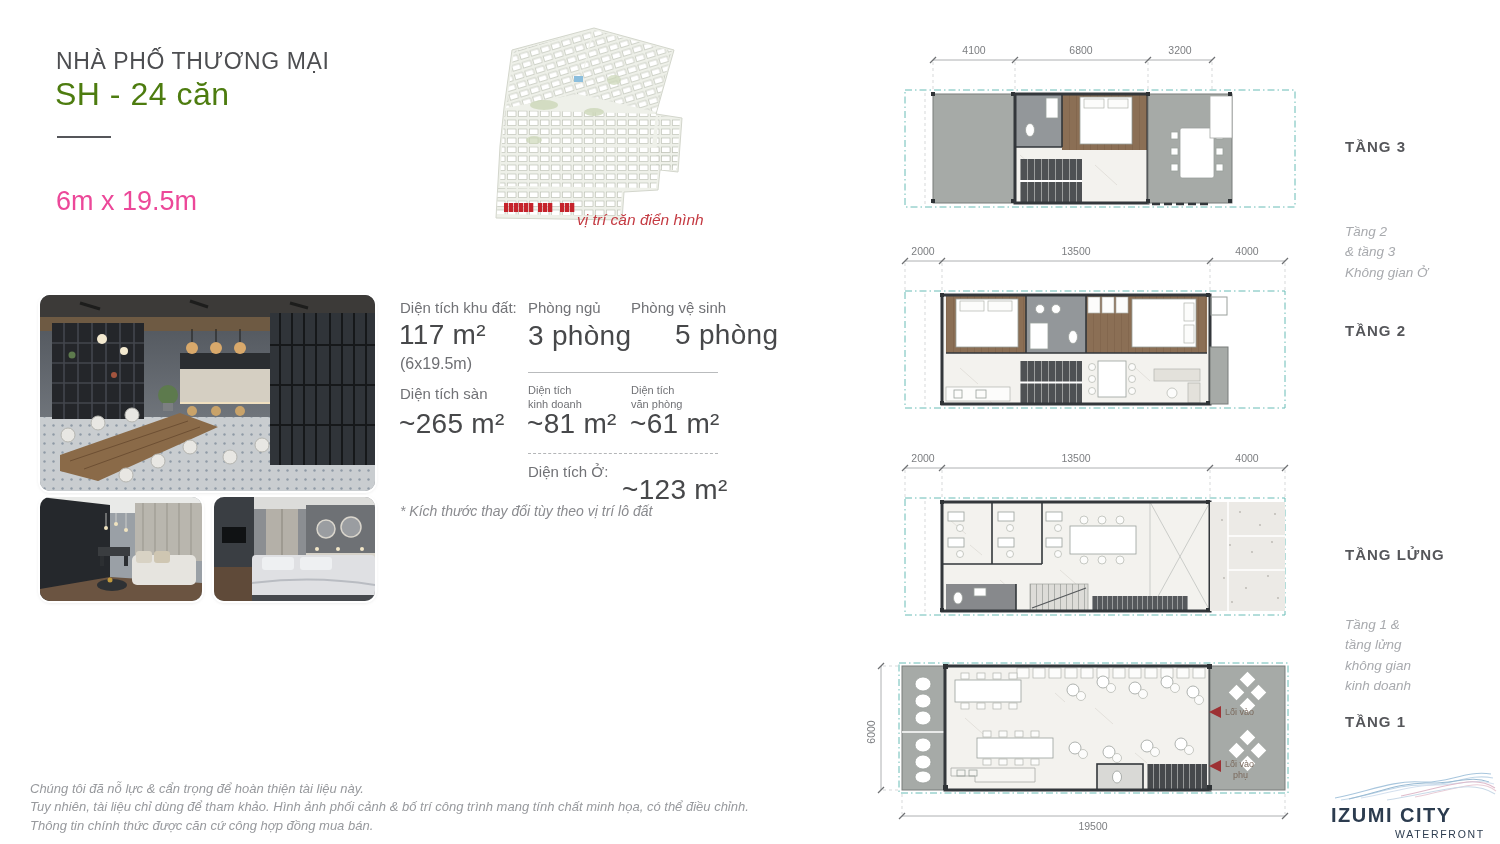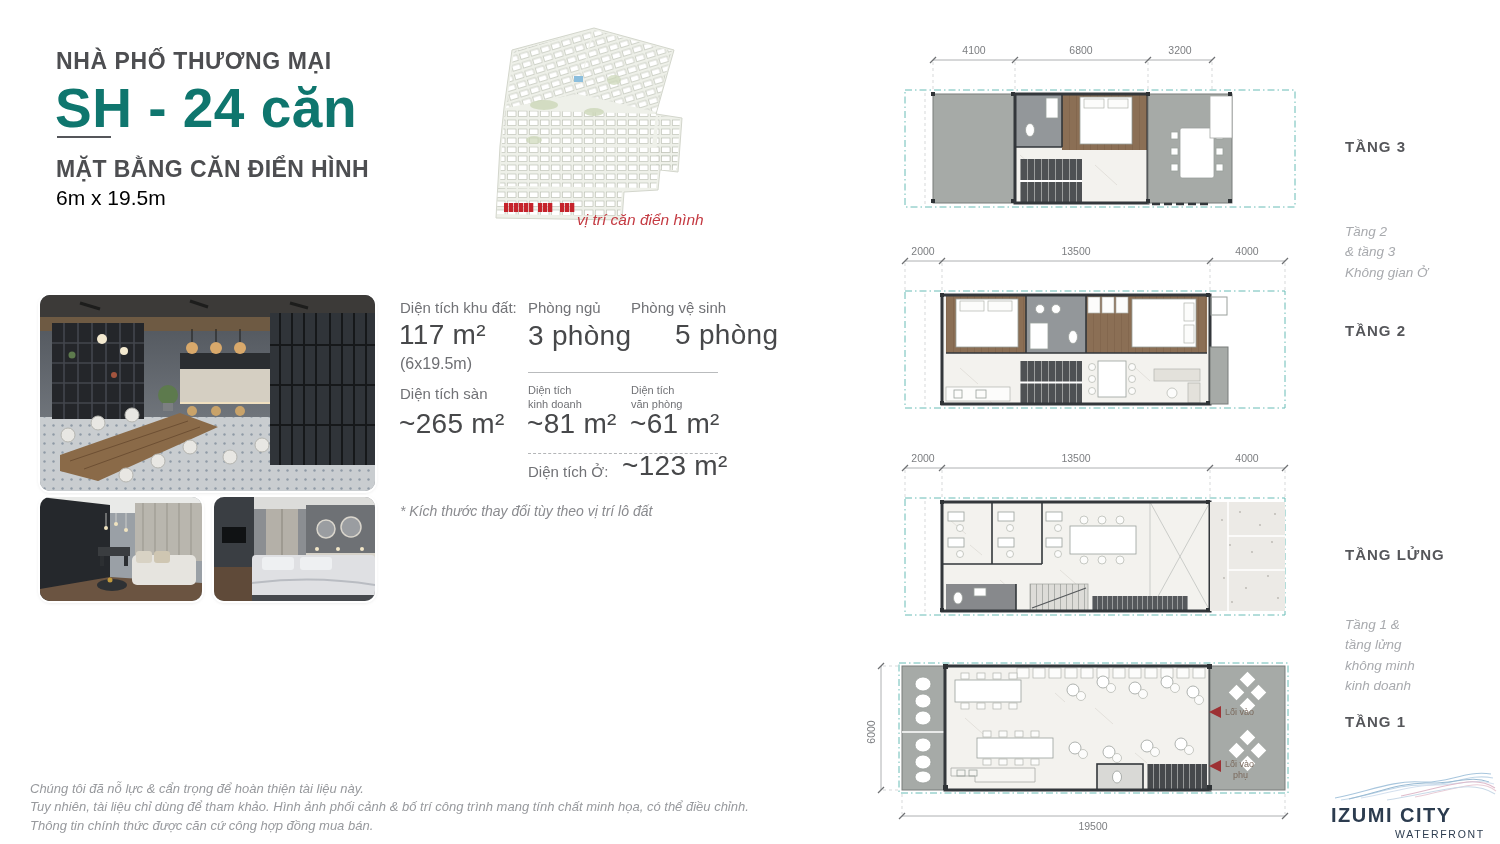--- a/index.html
+++ b/index.html
@@ -1,25 +1,25 @@
 <!DOCTYPE html>
 <html><head>
 <meta charset="utf-8">
 <style>
   html,body{margin:0;padding:0;background:#fff;}
   #page{position:relative;width:1500px;height:844px;background:#ffffff;overflow:hidden;
         font-family:"Liberation Sans",sans-serif;color:#4d4e50;}
   .abs{position:absolute;}
 
   
-  .brand-sub{left:56px;top:48px;font-size:23px;font-weight:700;letter-spacing:.6px;color:#4d4e51;}
-  .brand-title{left:55px;top:76px;font-size:55px;font-weight:700;letter-spacing:.5px;color:#0f766e;}
+  .brand-sub{left:56px;top:48px;font-size:23px;font-weight:400;letter-spacing:.6px;color:#4d4e51;}
+  .brand-title{left:55px;top:76px;font-size:32px;font-weight:400;letter-spacing:.5px;color:#4d7c0f;}
   .brand-rule{left:57px;top:136px;width:54px;height:2px;background:#55565a;}
   .plan-type{left:56px;top:156px;font-size:23px;font-weight:700;letter-spacing:.4px;color:#4d4e51;}
-  .plan-size{left:56px;top:186px;font-size:21px;font-weight:500;color:#000000;}
+  .plan-size{left:56px;top:186px;font-size:27px;font-weight:500;color:#ec4899;}
 
   
   .siteplan{left:474px;top:20px;width:252px;height:212px;}
   .siteplan-caption{left:577px;top:211px;font-size:15.5px;font-style:italic;color:#c43a42;}
 
   
   .st-label{font-size:15px;color:#717276;}
   .st-label2{font-size:11px;color:#717276;line-height:1.25;}
   .st-value{font-size:28px;font-weight:500;color:#47484a;letter-spacing:.3px;}
   .st-sub{font-size:16px;color:#6e6f73;}
@@ -62,21 +62,20 @@
   .entr{fill:#7b6a5d;font-size:9px;font-family:"Liberation Sans",sans-serif}
 </style>
 </head>
 <body>
 
 <div id="page">
 
   <div class="abs brand-sub">NHÀ PHỐ THƯƠNG MẠI</div>
   <div class="abs brand-title">SH - 24 căn</div>
   <div class="abs brand-rule"></div>
-  <div class="abs plan-type">MẶT BẰNG CĂN ĐIỂN HÌNH</div>
   <div class="abs plan-size">6m x 19.5m</div>
 
   <svg class="abs siteplan" viewBox="0 0 252 212">
     <defs>
       <pattern id="bl" width="11" height="9" patternUnits="userSpaceOnUse">
         <rect x="0.5" y="1" width="8.5" height="5.5" fill="#ffffff" stroke="#b6bbae" stroke-width="0.6"></rect>
       </pattern>
       <pattern id="blr" width="11" height="9" patternUnits="userSpaceOnUse" patternTransform="rotate(-17)">
         <rect x="0.5" y="1" width="8.5" height="5.5" fill="#ffffff" stroke="#b6bbae" stroke-width="0.6"></rect>
       </pattern>
@@ -266,21 +265,21 @@
   <div class="abs st-value" style="left:527px;top:408px;">~81 m²</div>
   <div class="abs st-label2" style="left:631px;top:384px;">
     <div>Diện tích</div>
     <div>văn phòng</div>
   </div>
   <div class="abs st-value" style="left:630px;top:408px;">~61 m²</div>
 
   <div class="abs st-div-dash" style="left:528px;top:453px;width:190px;"></div>
 
   <div class="abs st-label" style="left:528px;top:463px;">Diện tích Ở:</div>
-  <div class="abs st-value" style="left:622px;top:450px;text-align:right;">~123 m²</div>
+  <div class="abs st-value" style="left:622px;top:474px;text-align:right;">~123 m²</div>
 
   <div class="abs st-note" style="left:400px;top:503px;">* Kích thước thay đổi tùy theo vị trí lô đất</div>
 
   <svg class="abs" style="left:880px;top:40px;" width="440" height="200" viewBox="0 0 440 200">
     <line x1="53" y1="20" x2="332" y2="20" class="dimln"></line>
     <g class="dimtk">
         <path d="M50 23 l6 -6"></path>
         <path d="M132 23 l6 -6"></path>
         <path d="M265 23 l6 -6"></path>
         <path d="M329 23 l6 -6"></path>
@@ -484,21 +483,21 @@
     <path d="M348 52 v109 M348 86 h57 M348 120 h57" stroke="#ffffff" stroke-width="1.5"></path>
     <rect x="60" y="50" width="4" height="4" class="cs"></rect>
       <rect x="326" y="50" width="4" height="4" class="cs"></rect>
     <rect x="60" y="158" width="4" height="4" class="cs"></rect>
       <rect x="326" y="158" width="4" height="4" class="cs"></rect>
   </svg>
   <div class="abs fl-label" style="top:546px;">TẦNG LỬNG</div>
   <div class="abs fl-note" style="top:615px;">
     <div>Tầng 1 &amp;</div>
     <div>tầng lửng</div>
-    <div>không minh</div>
+    <div>không gian</div>
     <div>kinh doanh</div>
   </div>
 
   <svg class="abs" style="left:865px;top:648px;" width="460" height="196" viewBox="0 0 460 196">
     <line x1="16" y1="18" x2="16" y2="142" class="dimln"></line>
     <g class="dimtk">
         <path d="M13 21 l6 -6"></path>
         <path d="M13 145 l6 -6"></path>
       </g>
     <text x="10" y="84" text-anchor="middle" class="dimtx" transform="rotate(-90 10 84)">6000</text>

